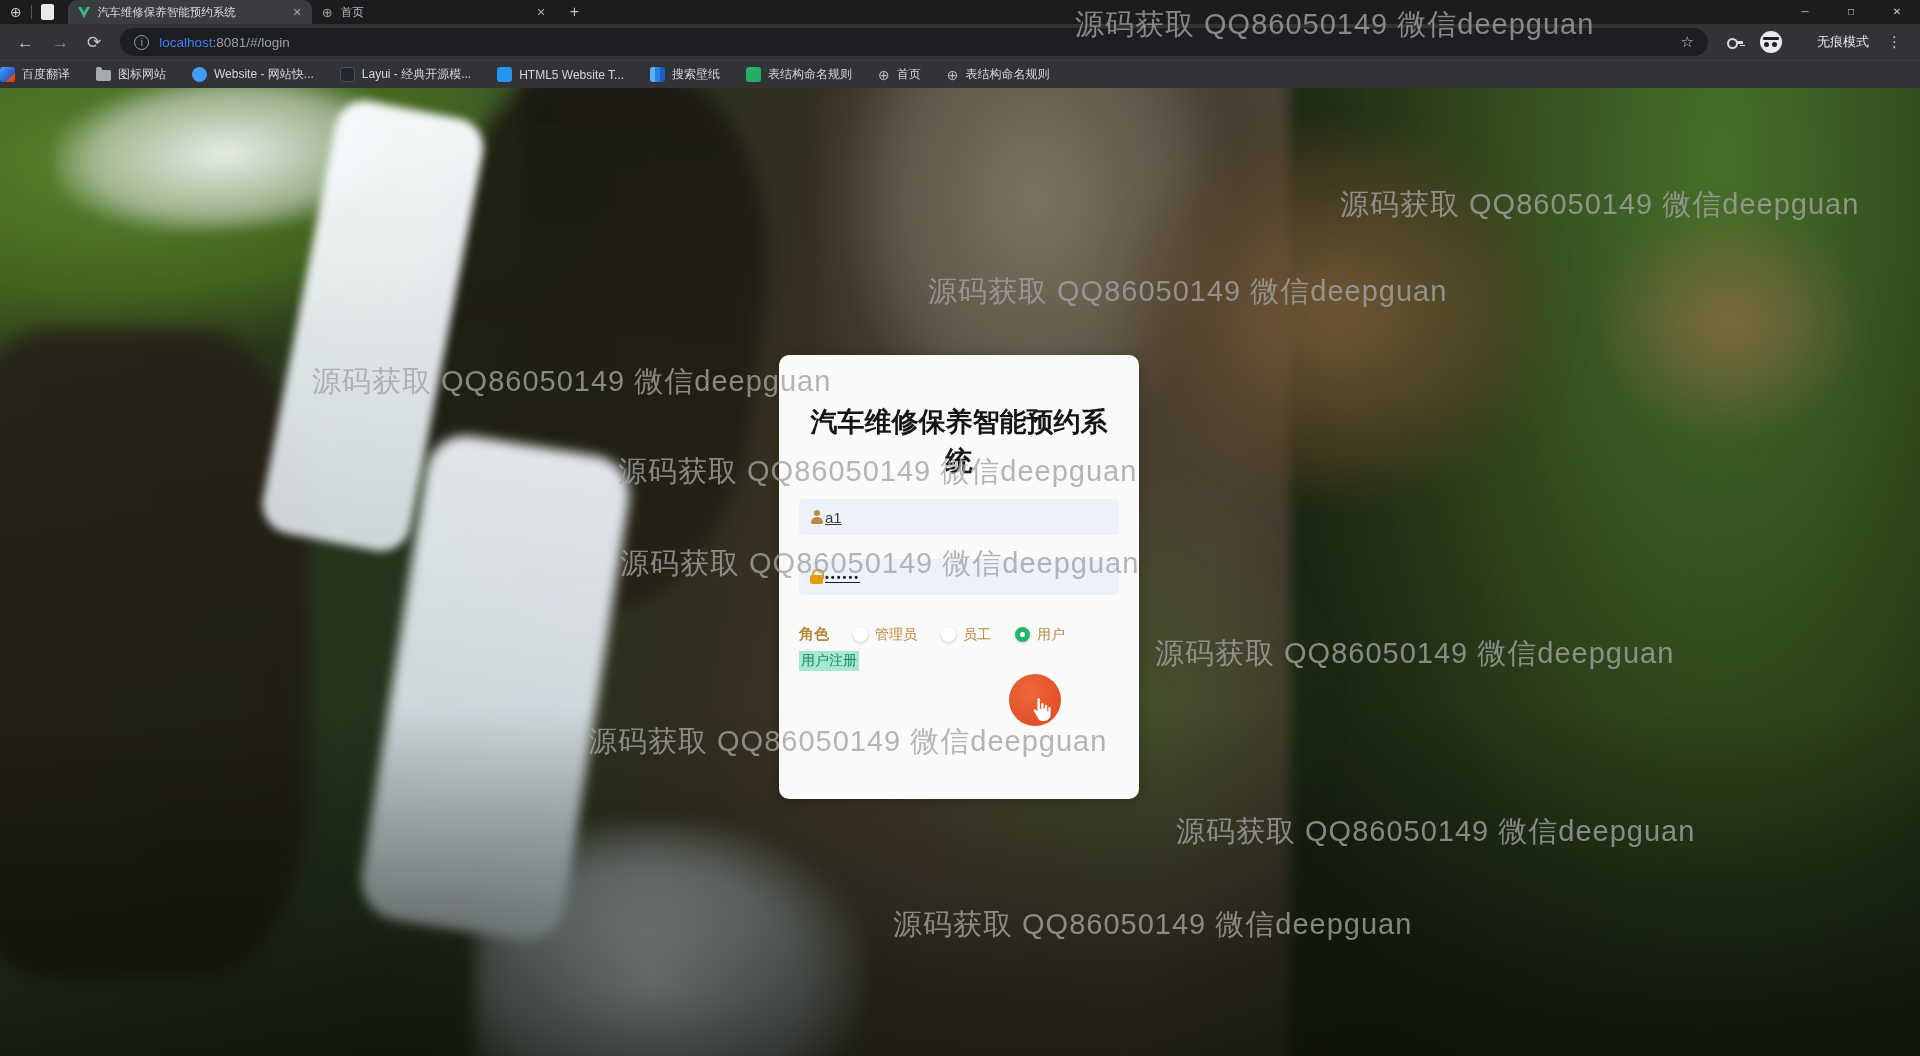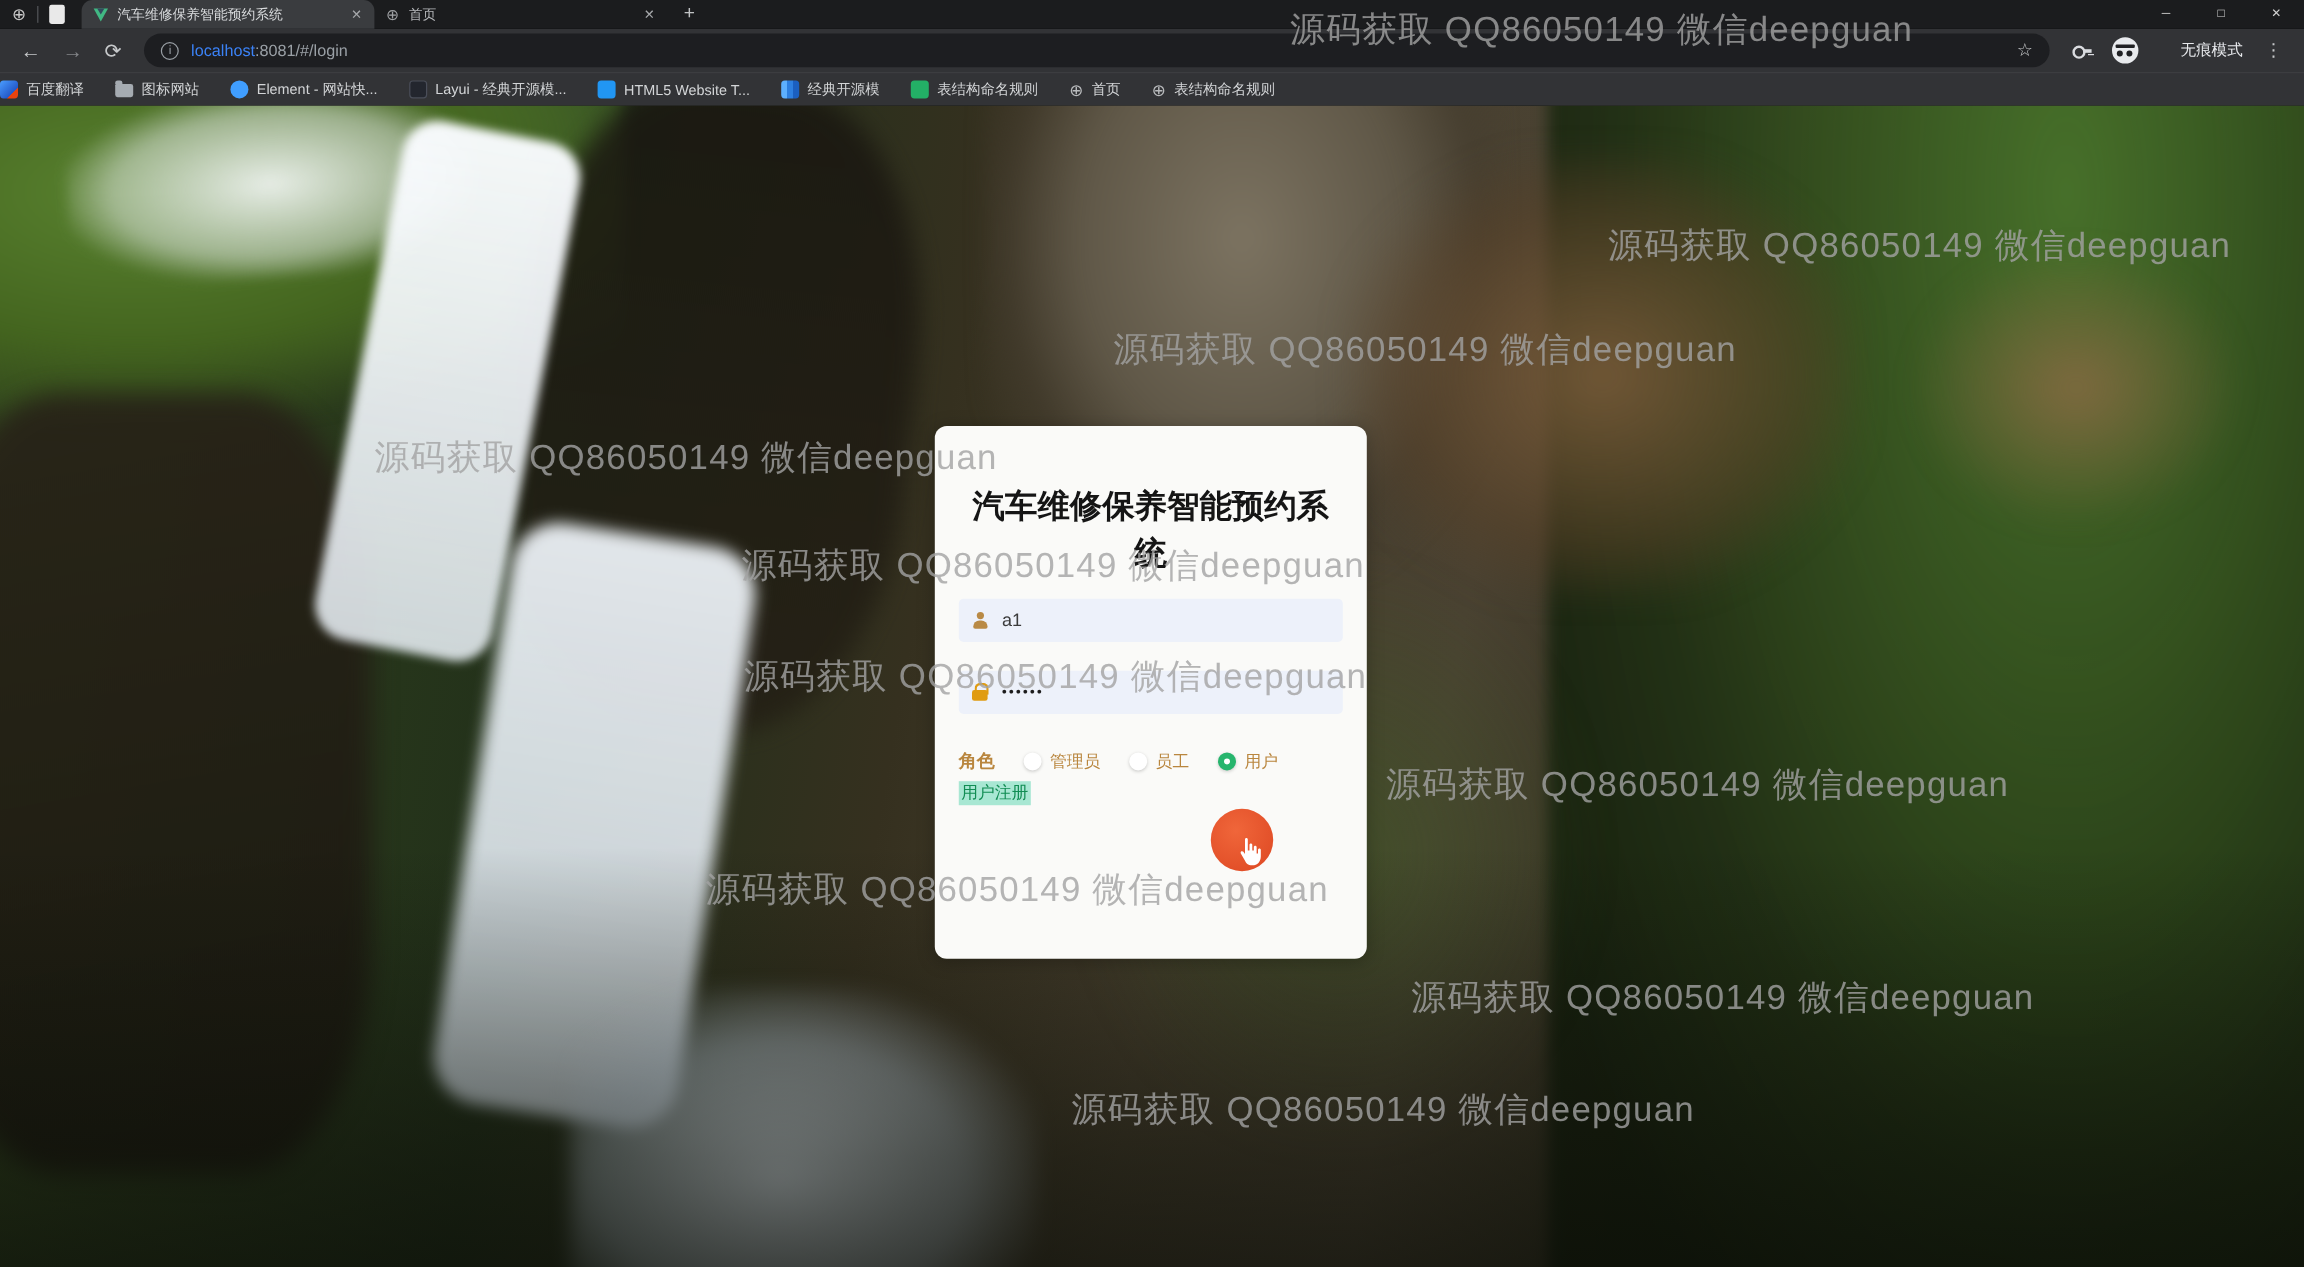--- a/index.html
+++ b/index.html
@@ -76,21 +76,21 @@
   .bg-pool{left:475px;top:735px;width:390px;height:290px;background:radial-gradient(ellipse at 45% 55%,rgba(230,240,248,.95),rgba(200,215,228,.6) 50%,transparent 76%);filter:blur(8px);}
   .bg-rockL{left:-60px;top:240px;width:370px;height:650px;background:linear-gradient(170deg,rgba(40,34,24,.9),rgba(26,24,16,.92));filter:blur(10px);border-radius:30%;}
   .bg-greenMidR{left:900px;top:380px;width:430px;height:490px;background:radial-gradient(ellipse,rgba(60,90,35,.55),transparent 72%);filter:blur(14px);}
   .bg-botDark{left:0;bottom:-80px;width:1920px;height:430px;background:linear-gradient(180deg,transparent,rgba(12,14,8,.55) 60%,rgba(8,10,6,.78));}
 
   
   .card{position:absolute;left:779px;top:267px;width:360px;height:444px;background:var(--card-bg);border-radius:10px;box-shadow:0 2px 14px rgba(0,0,0,.25);display:flex;flex-direction:column;padding:0 20px;z-index:5;}
   .card-title{margin-top:48px;font-size:27px;font-weight:bold;color:#151515;text-align:center;line-height:1.45;}
   .input-row{margin-top:18px;height:36px;background:var(--input-bg);border-radius:4px;display:flex;align-items:center;padding:0 10px;flex:none;}
   .input-row.second{margin-top:24px;}
-  .field{border:none;outline:none;background:transparent;flex:1;margin-left:10px;font-size:15px;color:#3c3c3c;}
+  .field{border:none;outline:none;background:transparent;flex:1;margin-left:0;font-size:15px;color:#3c3c3c;text-decoration:underline;}
   .field.pwd{font-size:11px;letter-spacing:2px;font-weight:bold;color:#1c1c1c;}
   .icon-person{position:relative;width:16px;height:16px;flex:none;}
   .icon-person::before{content:'';position:absolute;left:5px;top:1px;width:6px;height:6px;border-radius:50%;background:#b98a45;}
   .icon-person::after{content:'';position:absolute;left:2px;top:8px;width:12px;height:7px;border-radius:6px 6px 2px 2px;background:#b98a45;}
   .icon-lock{position:relative;width:16px;height:16px;flex:none;}
   .icon-lock::before{content:'';position:absolute;left:3px;top:0;width:8px;height:8px;border:2px solid #e09c12;border-bottom:none;border-radius:5px 5px 0 0;}
   .icon-lock::after{content:'';position:absolute;left:1px;top:6px;width:13px;height:9px;background:#e09c12;border-radius:2px;}
   .role-row{display:flex;align-items:center;margin-top:30px;flex:none;}
   .role-label{font-size:15px;color:var(--role-tan);font-weight:bold;}
   .radio-item{display:flex;align-items:center;margin-left:24px;}
@@ -223,33 +223,33 @@
       <span class="bm">
         <span class="bm-ico ico-baidu"></span>
         <span class="bm-label">百度翻译</span>
       </span>
       <span class="bm">
         <span class="bm-ico ico-folder"></span>
         <span class="bm-label">图标网站</span>
       </span>
       <span class="bm">
         <span class="bm-ico ico-element"></span>
-        <span class="bm-label">Element - 网站快...</span>
+        <span class="bm-label">Website - 网站快...</span>
       </span>
       <span class="bm">
         <span class="bm-ico ico-layui"></span>
         <span class="bm-label">Layui - 经典开源模...</span>
       </span>
       <span class="bm">
         <span class="bm-ico ico-html5"></span>
         <span class="bm-label">HTML5 Website T...</span>
       </span>
       <span class="bm">
         <span class="bm-ico ico-wall"></span>
-        <span class="bm-label">经典开源模</span>
+        <span class="bm-label">搜索壁纸</span>
       </span>
       <span class="bm">
         <span class="bm-ico ico-green"></span>
         <span class="bm-label">表结构命名规则</span>
       </span>
       <span class="bm">
         <span class="bm-ico ico-globe-txt">⊕</span>
         <span class="bm-label">首页</span>
       </span>
       <span class="bm">

